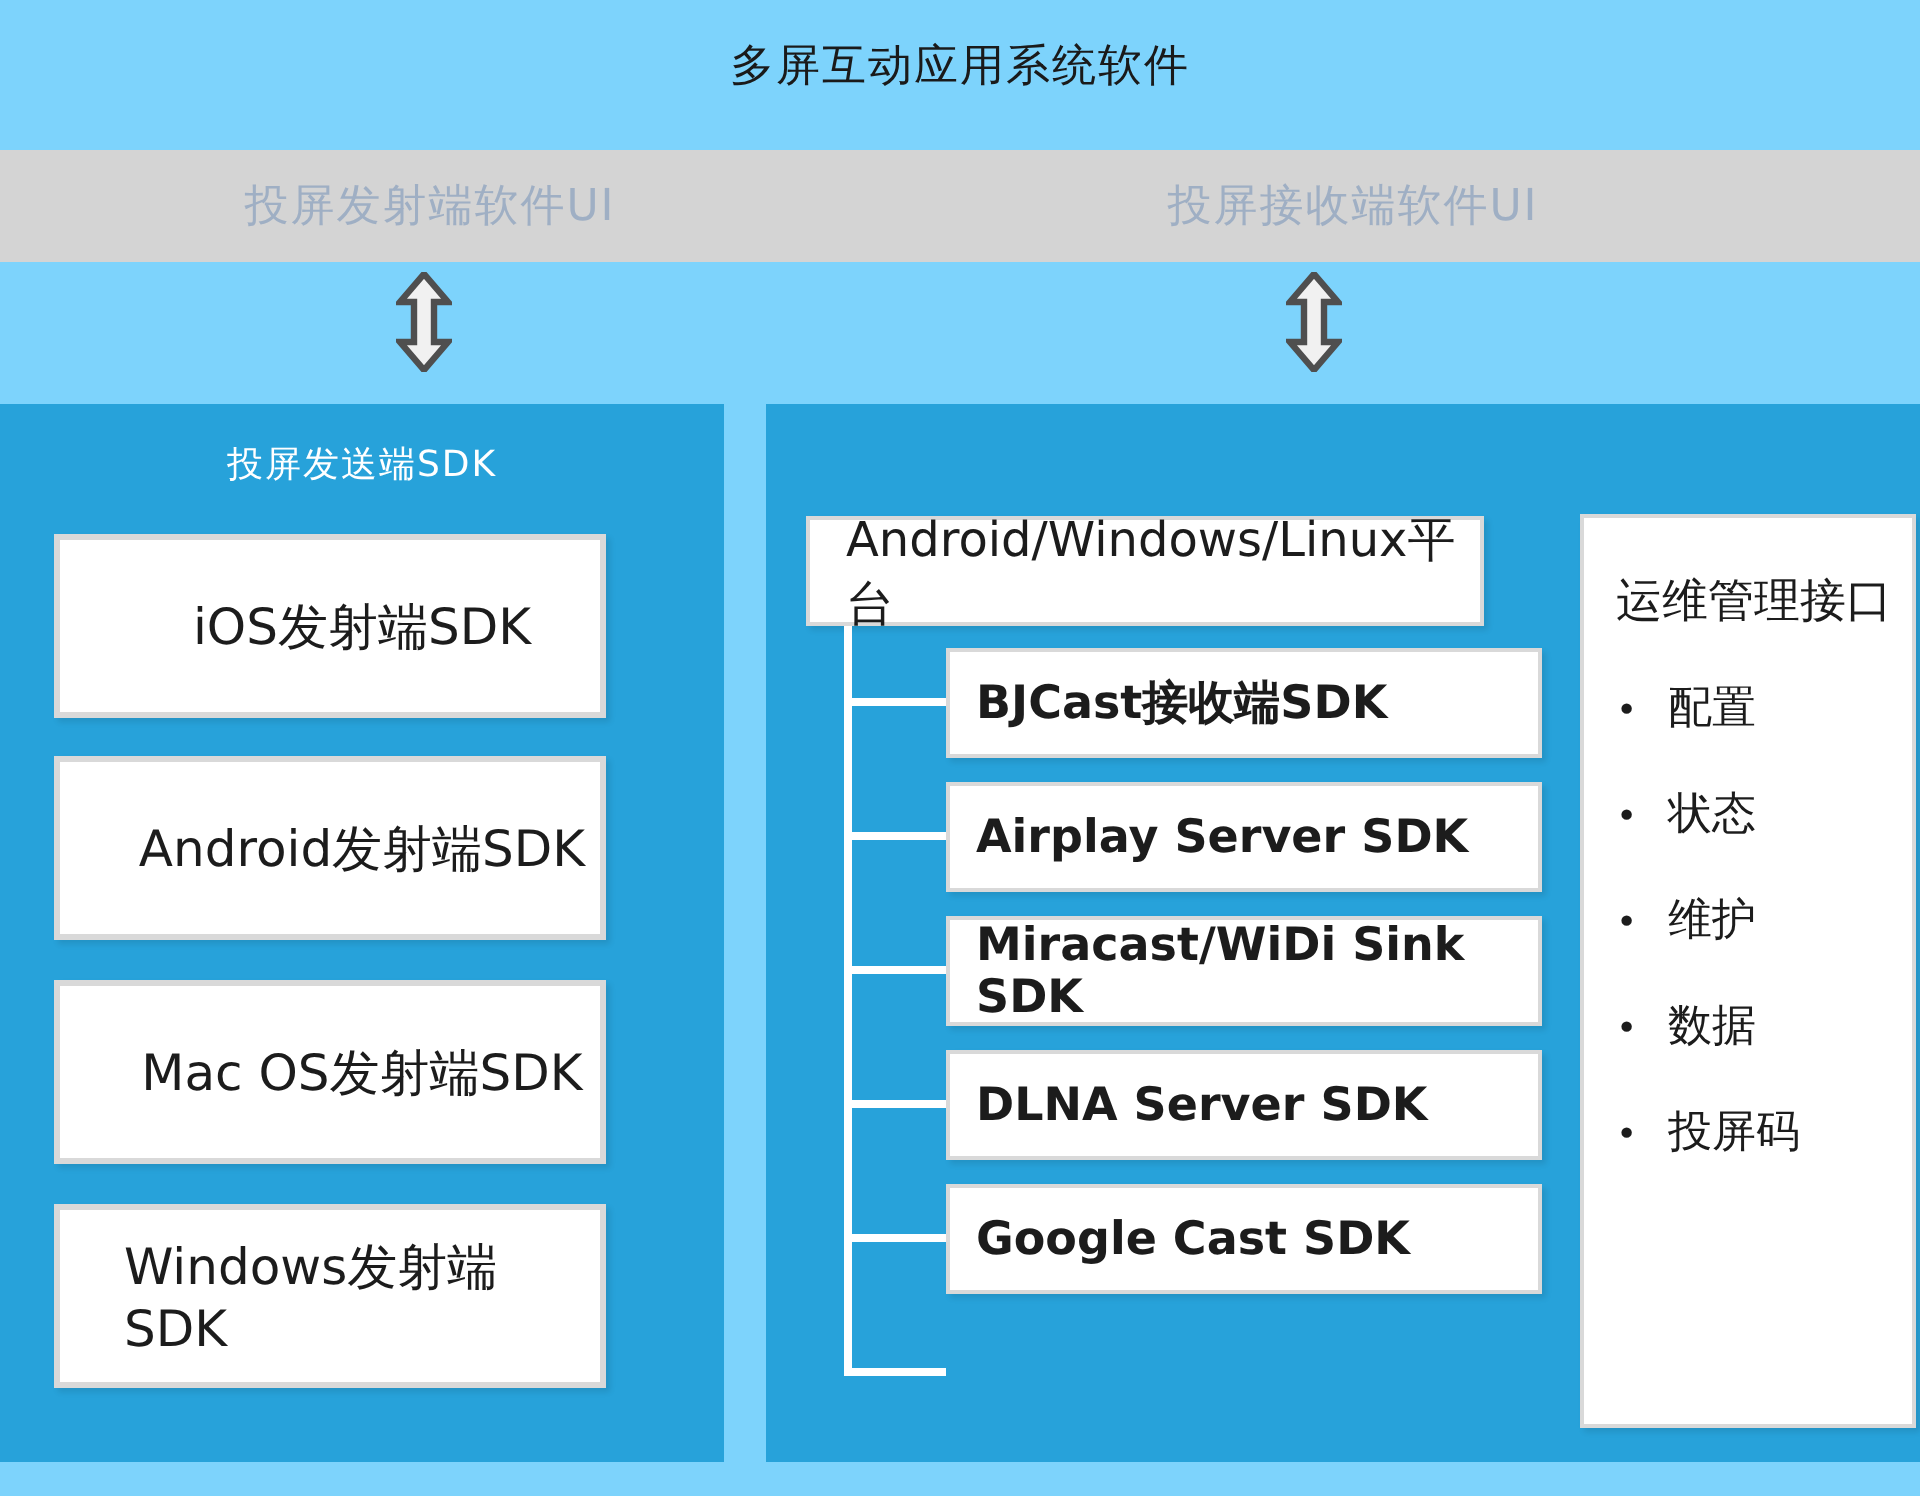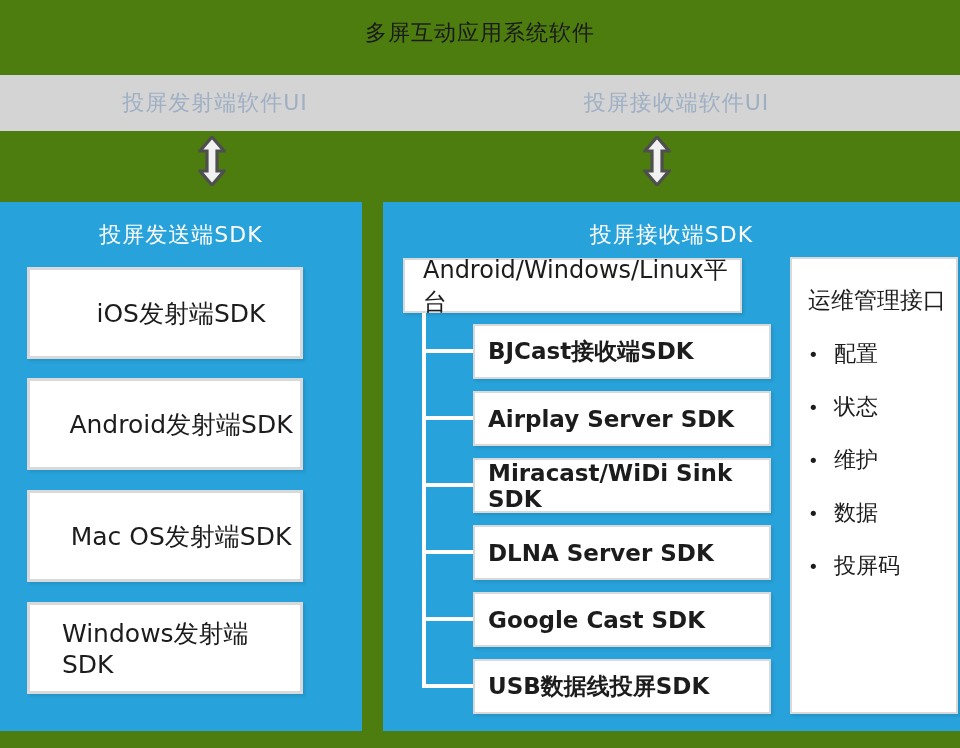--- a/index.html
+++ b/index.html
@@ -5,21 +5,21 @@
   * { margin: 0; padding: 0; box-sizing: border-box; }
   html, body { background: #ffffff; }
   body {
     font-family: "DejaVu Sans", "Liberation Sans", sans-serif;
     color: #1c1c1c;
   }
   .canvas {
     position: relative;
     width: 960px;
     height: 748px;
-    background: #4d7c0f;
+    background: #7dd3fc;
     overflow: hidden;
   }
   .page-title {
     position: absolute;
     top: 18px; left: 0; width: 960px;
     text-align: center;
     font-size: 22px;
     font-weight: 500;
     color: #1a1a1a;
     letter-spacing: 1px;
@@ -52,21 +52,21 @@
     height: 529px;
     background: #27a2da;
   }
   .sdk-box.left  { left: 0;    width: 362px; }
   .sdk-box.right { left: 383px; width: 577px; }
   .sdk-title {
     position: absolute;
     top: 18px; left: 0;
     width: 100%;
     text-align: center;
-    font-size: 22px;
+    font-size: 18px;
     color: #ffffff;
     letter-spacing: 1px;
   }
   .white-node {
     position: absolute;
     background: #ffffff;
     border: 3px solid #d9d9d9;
     box-shadow: 2px 2px 3px rgba(0,0,0,0.10);
     display: flex;
     align-items: center;
@@ -171,21 +171,20 @@
     </div>
     <div class="white-node sender-node" style="top:288px">
       <span>Mac OS发射端SDK</span>
     </div>
     <div class="white-node sender-node" style="top:400px">
       <span>Windows发射端SDK</span>
     </div>
   </div>
 
   <div class="sdk-box right">
-    <div class="sdk-title">投屏接收端SDK</div>
 
     <div class="white-node platform-node">
       <span>Android/Windows/Linux平台</span>
     </div>
 
     <div class="tree-vline"></div>
     <div class="tree-hline" style="top:147px"></div>
     <div class="tree-hline" style="top:214px"></div>
     <div class="tree-hline" style="top:281px"></div>
     <div class="tree-hline" style="top:348px"></div>
@@ -200,23 +199,20 @@
     </div>
     <div class="white-node child-node" style="top:189px">
       <span>Airplay Server SDK</span>
     </div>
     <div class="white-node child-node" style="top:390px">
       <span>Google Cast SDK</span>
     </div>
     <div class="white-node child-node" style="top:323px">
       <span>DLNA Server SDK</span>
     </div>
-    <div class="white-node child-node" style="top:457px">
-      <span>USB数据线投屏SDK</span>
-    </div>
 
     <div class="ops-panel">
       <div class="ops-title">运维管理接口</div>
 
       <div class="ops-item">
         <span class="ops-bullet">•</span>
         <span>配置</span>
       </div>
       <div class="ops-item">
         <span class="ops-bullet">•</span>

